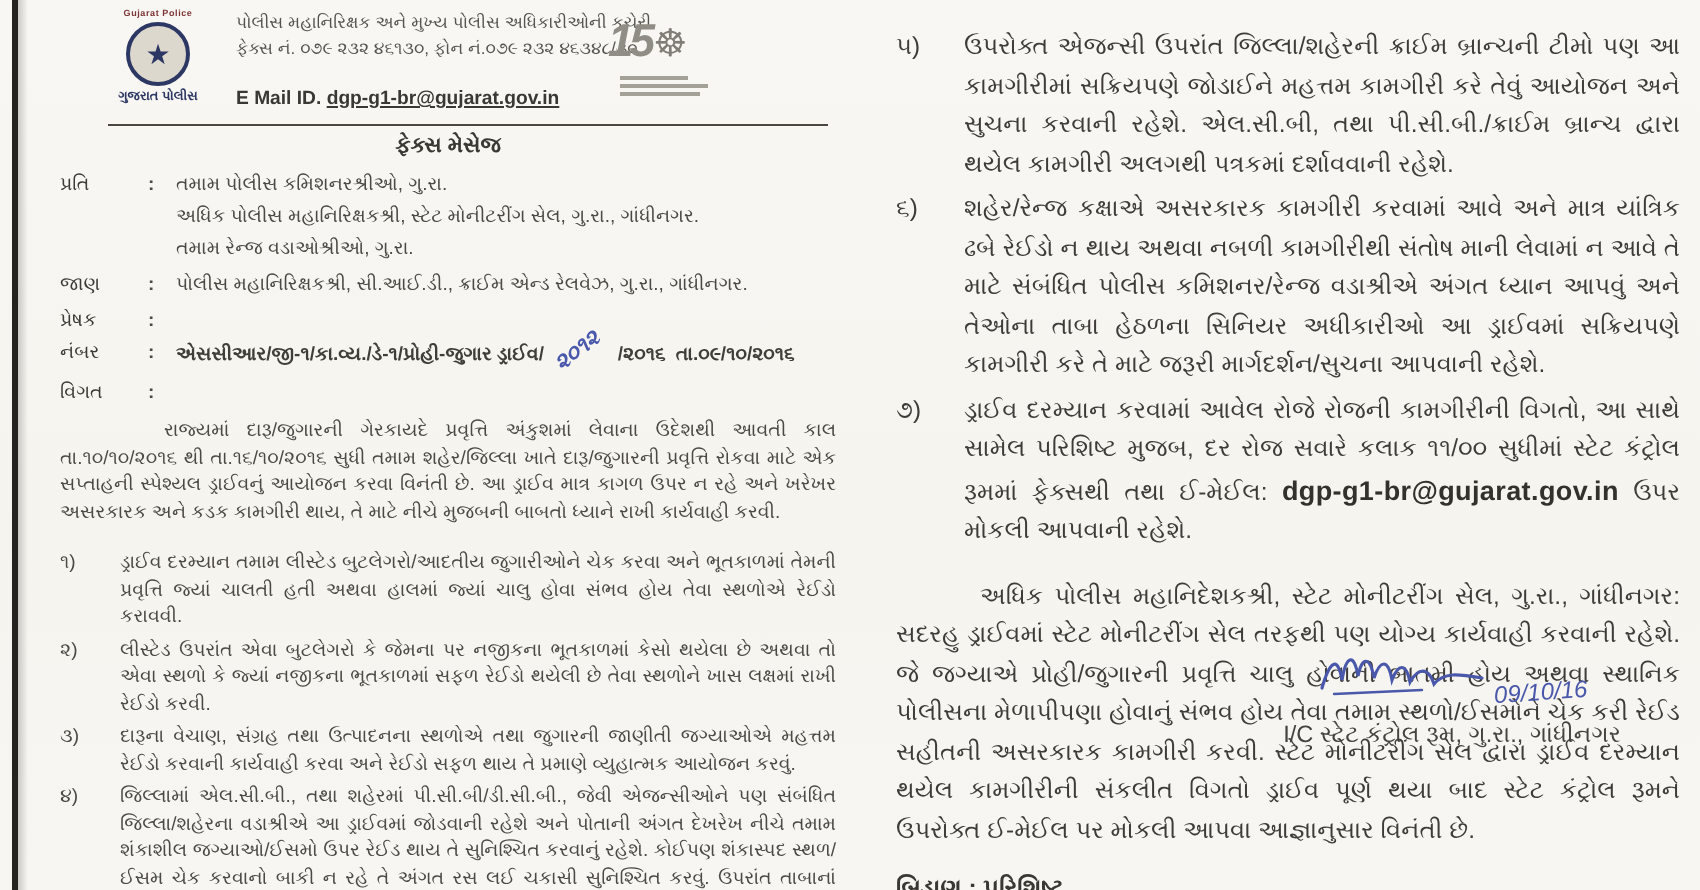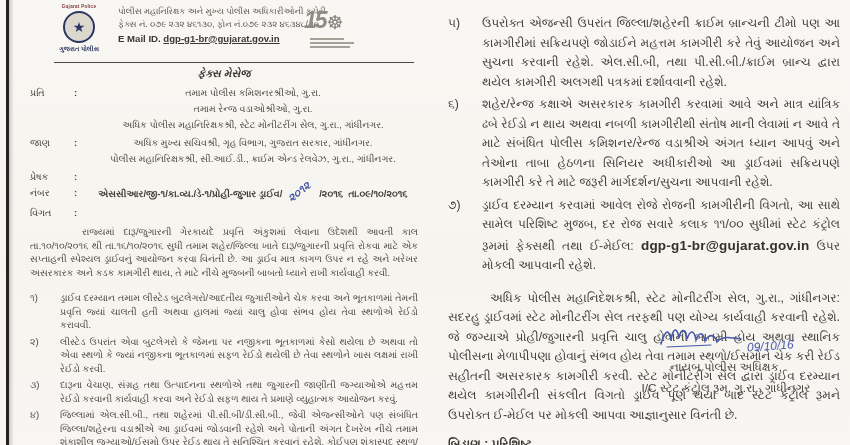--- a/index.html
+++ b/index.html
@@ -20,38 +20,38 @@
 
   
   .letterhead{position:relative;height:56px;margin-top:4px;}
   .emblem{position:absolute;left:22px;top:0;width:54px;text-align:center;}
   .emblem-top{font-size:4.5px;font-weight:bold;color:#7c3434;letter-spacing:.3px;}
   .emblem-badge{width:28px;height:28px;margin:1px auto 1px;border-radius:50%;
     border:2.5px solid #2d3763;background:#dcd8cd;display:flex;align-items:center;
     justify-content:center;color:#2d3763;font-size:14px;line-height:1;}
   .emblem-caption{font-size:6.5px;font-weight:bold;color:#2d3763;}
   .office{position:absolute;left:88px;top:1px;font-size:8.6px;line-height:1.5;color:#56544e;}
-  .office .email-line{font-weight:bold;color:#3a3834;font-size:9.6px;margin-top:1px;}
+  .office .email-line{font-weight:bold;color:#3a3834;font-size:9.6px;margin-top:12px;}
   .u{text-decoration:underline;}
   .logo150{position:absolute;left:274px;top:0;width:72px;}
   .logo150-head{display:flex;align-items:flex-end;}
   .logo150-num{font-size:23px;font-weight:bold;font-style:italic;letter-spacing:-2px;color:#8f8d85;}
   .wheel{font-size:19px;color:#7f7d75;margin-left:1px;}
   .logo150-bars{margin-top:1px;margin-left:6px;}
   .logo150-bars .bar{height:2.5px;background:#a3a198;margin-bottom:1.6px;}
   .bar.b1{width:34px;}.bar.b2{width:44px;}.bar.b3{width:40px;}
 
   .rule{margin:2px 0 3px 24px;width:360px;border-top:1.6px solid #4a4841;}
-  .doc-title{text-align:center;font-weight:bold;font-size:10.8px;color:#3a3833;margin:2px 0 5px;font-style:italic;}
+  .doc-title{text-align:center;font-weight:bold;font-size:10.8px;color:#3a3833;margin:2px 0 5px;}
 
   
   .frow{display:flex;margin-bottom:2px;}
   .flabel{width:44px;flex:none;font-weight:normal;color:#3c3a35;}
   .fcolon{width:14px;flex:none;font-weight:bold;}
-  .fval{flex:1;text-align:center;}
+  .fval{flex:1;}
   .fval .vline{margin-bottom:2.5px;}
   .bold-val{font-weight:bold;color:#403e39;}
   .hand-num{display:inline-block;color:#4a58ab;font-weight:bold;font-size:11px;
     font-style:italic;transform:rotate(-38deg) translateY(-2px);margin:0 6px;}
   .num-date{margin-left:5px;}
 
   .intro{margin:6px 0 12px;text-align:justify;text-indent:52px;}
 
   .pt{display:flex;margin-bottom:3px;text-align:justify;}
   .pt-num{flex:none;width:30px;}
@@ -109,30 +109,29 @@
 
     <div class="rule"></div>
 
     <div class="doc-title">ફેક્સ મેસેજ</div>
 
     <div class="frow">
       <span class="flabel">પ્રતિ</span>
       <span class="fcolon">:</span>
       <div class="fval">
         <div class="vline">તમામ પોલીસ કમિશનરશ્રીઓ, ગુ.રા.</div>
+        <div class="vline">અધિક પોલીસ મહાનિરિક્ષકશ્રી, સ્ટેટ મોનીટરીંગ સેલ, ગુ.રા., ગાંધીનગર.</div>
         <div class="vline">તમામ રેન્જ વડાઓશ્રીઓ, ગુ.રા.</div>
-        <div class="vline">અધિક પોલીસ મહાનિરિક્ષકશ્રી, સ્ટેટ મોનીટરીંગ સેલ, ગુ.રા., ગાંધીનગર.</div>
       </div>
     </div>
 
     <div class="frow">
       <span class="flabel">જાણ</span>
       <span class="fcolon">:</span>
       <div class="fval">
-        <div class="vline">અધિક મુખ્ય સચિવશ્રી, ગૃહ વિભાગ, ગુજરાત સરકાર, ગાંધીનગર.</div>
         <div class="vline">પોલીસ મહાનિરિક્ષકશ્રી, સી.આઈ.ડી., ક્રાઈમ એન્ડ રેલવેઝ, ગુ.રા., ગાંધીનગર.</div>
       </div>
     </div>
 
     <div class="frow">
       <span class="flabel">પ્રેષક</span>
       <span class="fcolon">:</span>
     </div>
 
     <div class="frow">
@@ -197,17 +196,16 @@
 
     </div>
 
     <div class="signature">
       <div class="sig-hand">
         <svg width="86" height="24" viewBox="0 0 86 24">
           <path d="M2,18 C6,4 10,2 12,14 C14,2 18,0 20,12 C22,2 26,2 28,13 C31,4 35,3 37,14 C40,6 44,5 46,15 C50,8 55,7 58,16 C63,10 70,11 82,13" fill="none" stroke="#4a58ab" stroke-width="1.6" stroke-linecap="round"></path>
           <path d="M8,21 L52,19" fill="none" stroke="#4a58ab" stroke-width="1.2" stroke-linecap="round"></path>
         </svg><span class="sig-date">09/10/16</span>
       </div>
-      <div class="sig-line">નાયબ પોલીસ અધિક્ષક,</div>
       <div class="sig-line">I/C સ્ટેટ કંટ્રોલ રૂમ, ગુ.રા., ગાંધીનગર</div>
     </div>
   </div>
 </div>
 
 </body></html>

